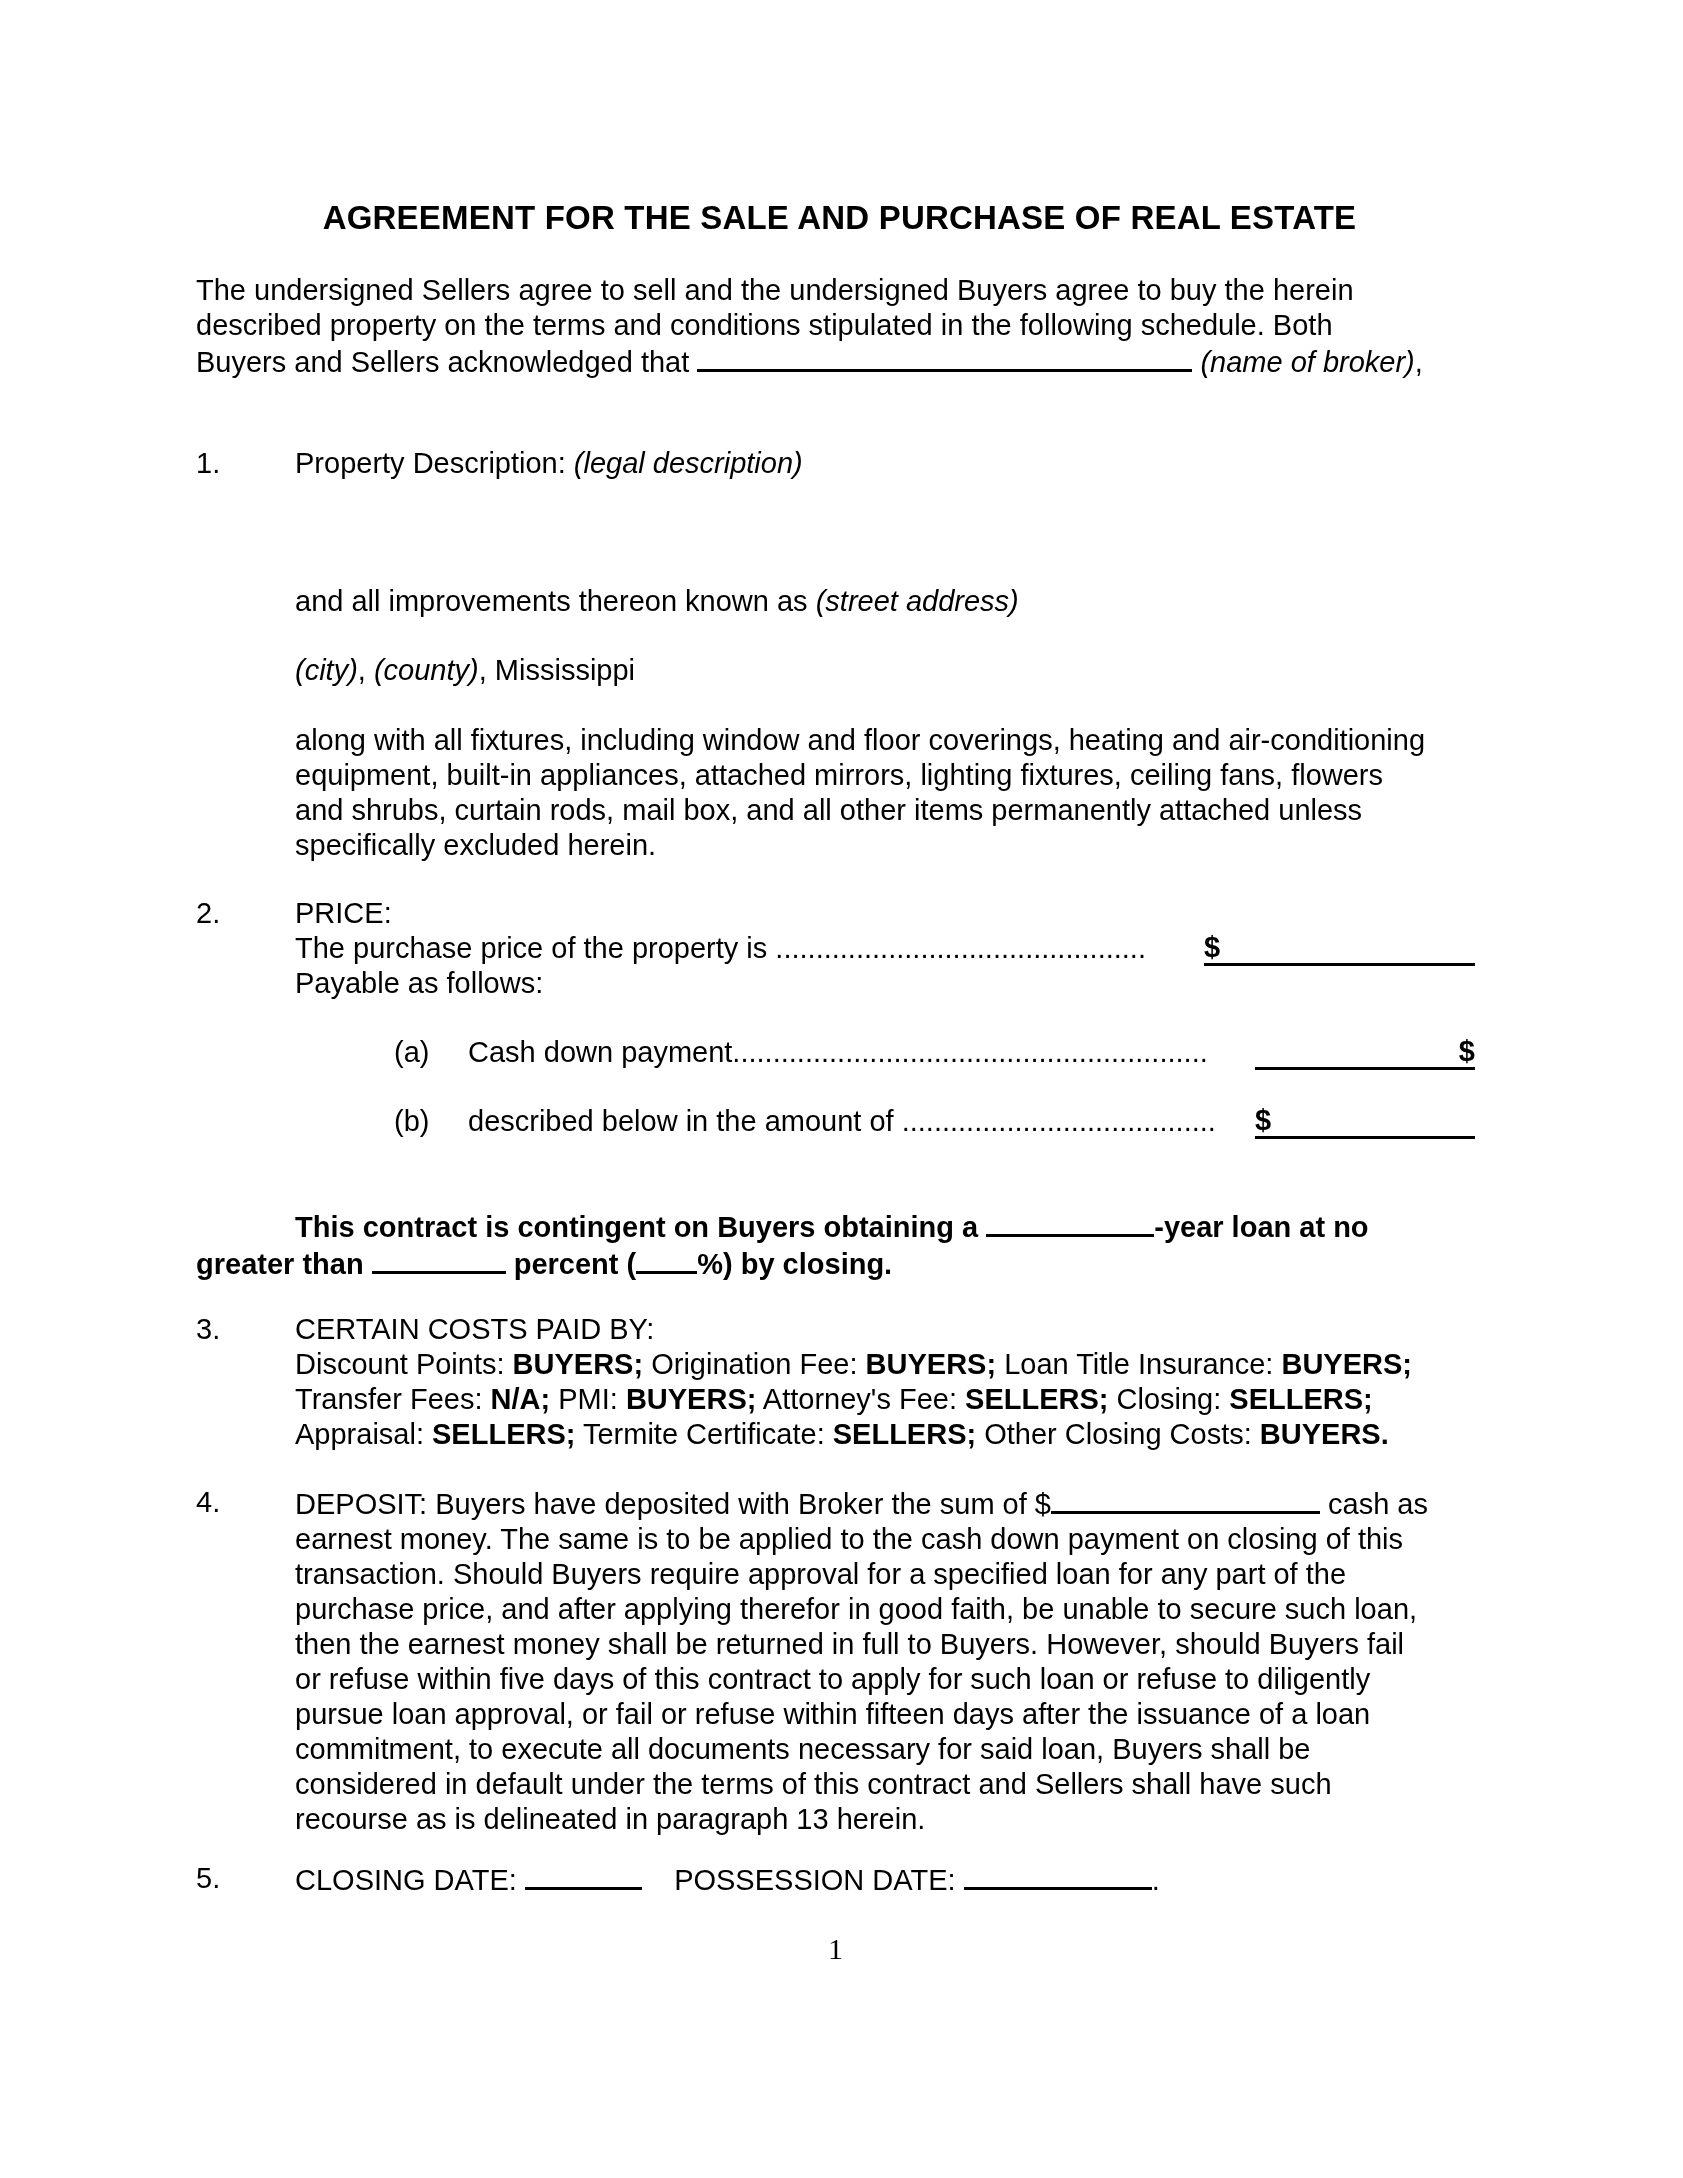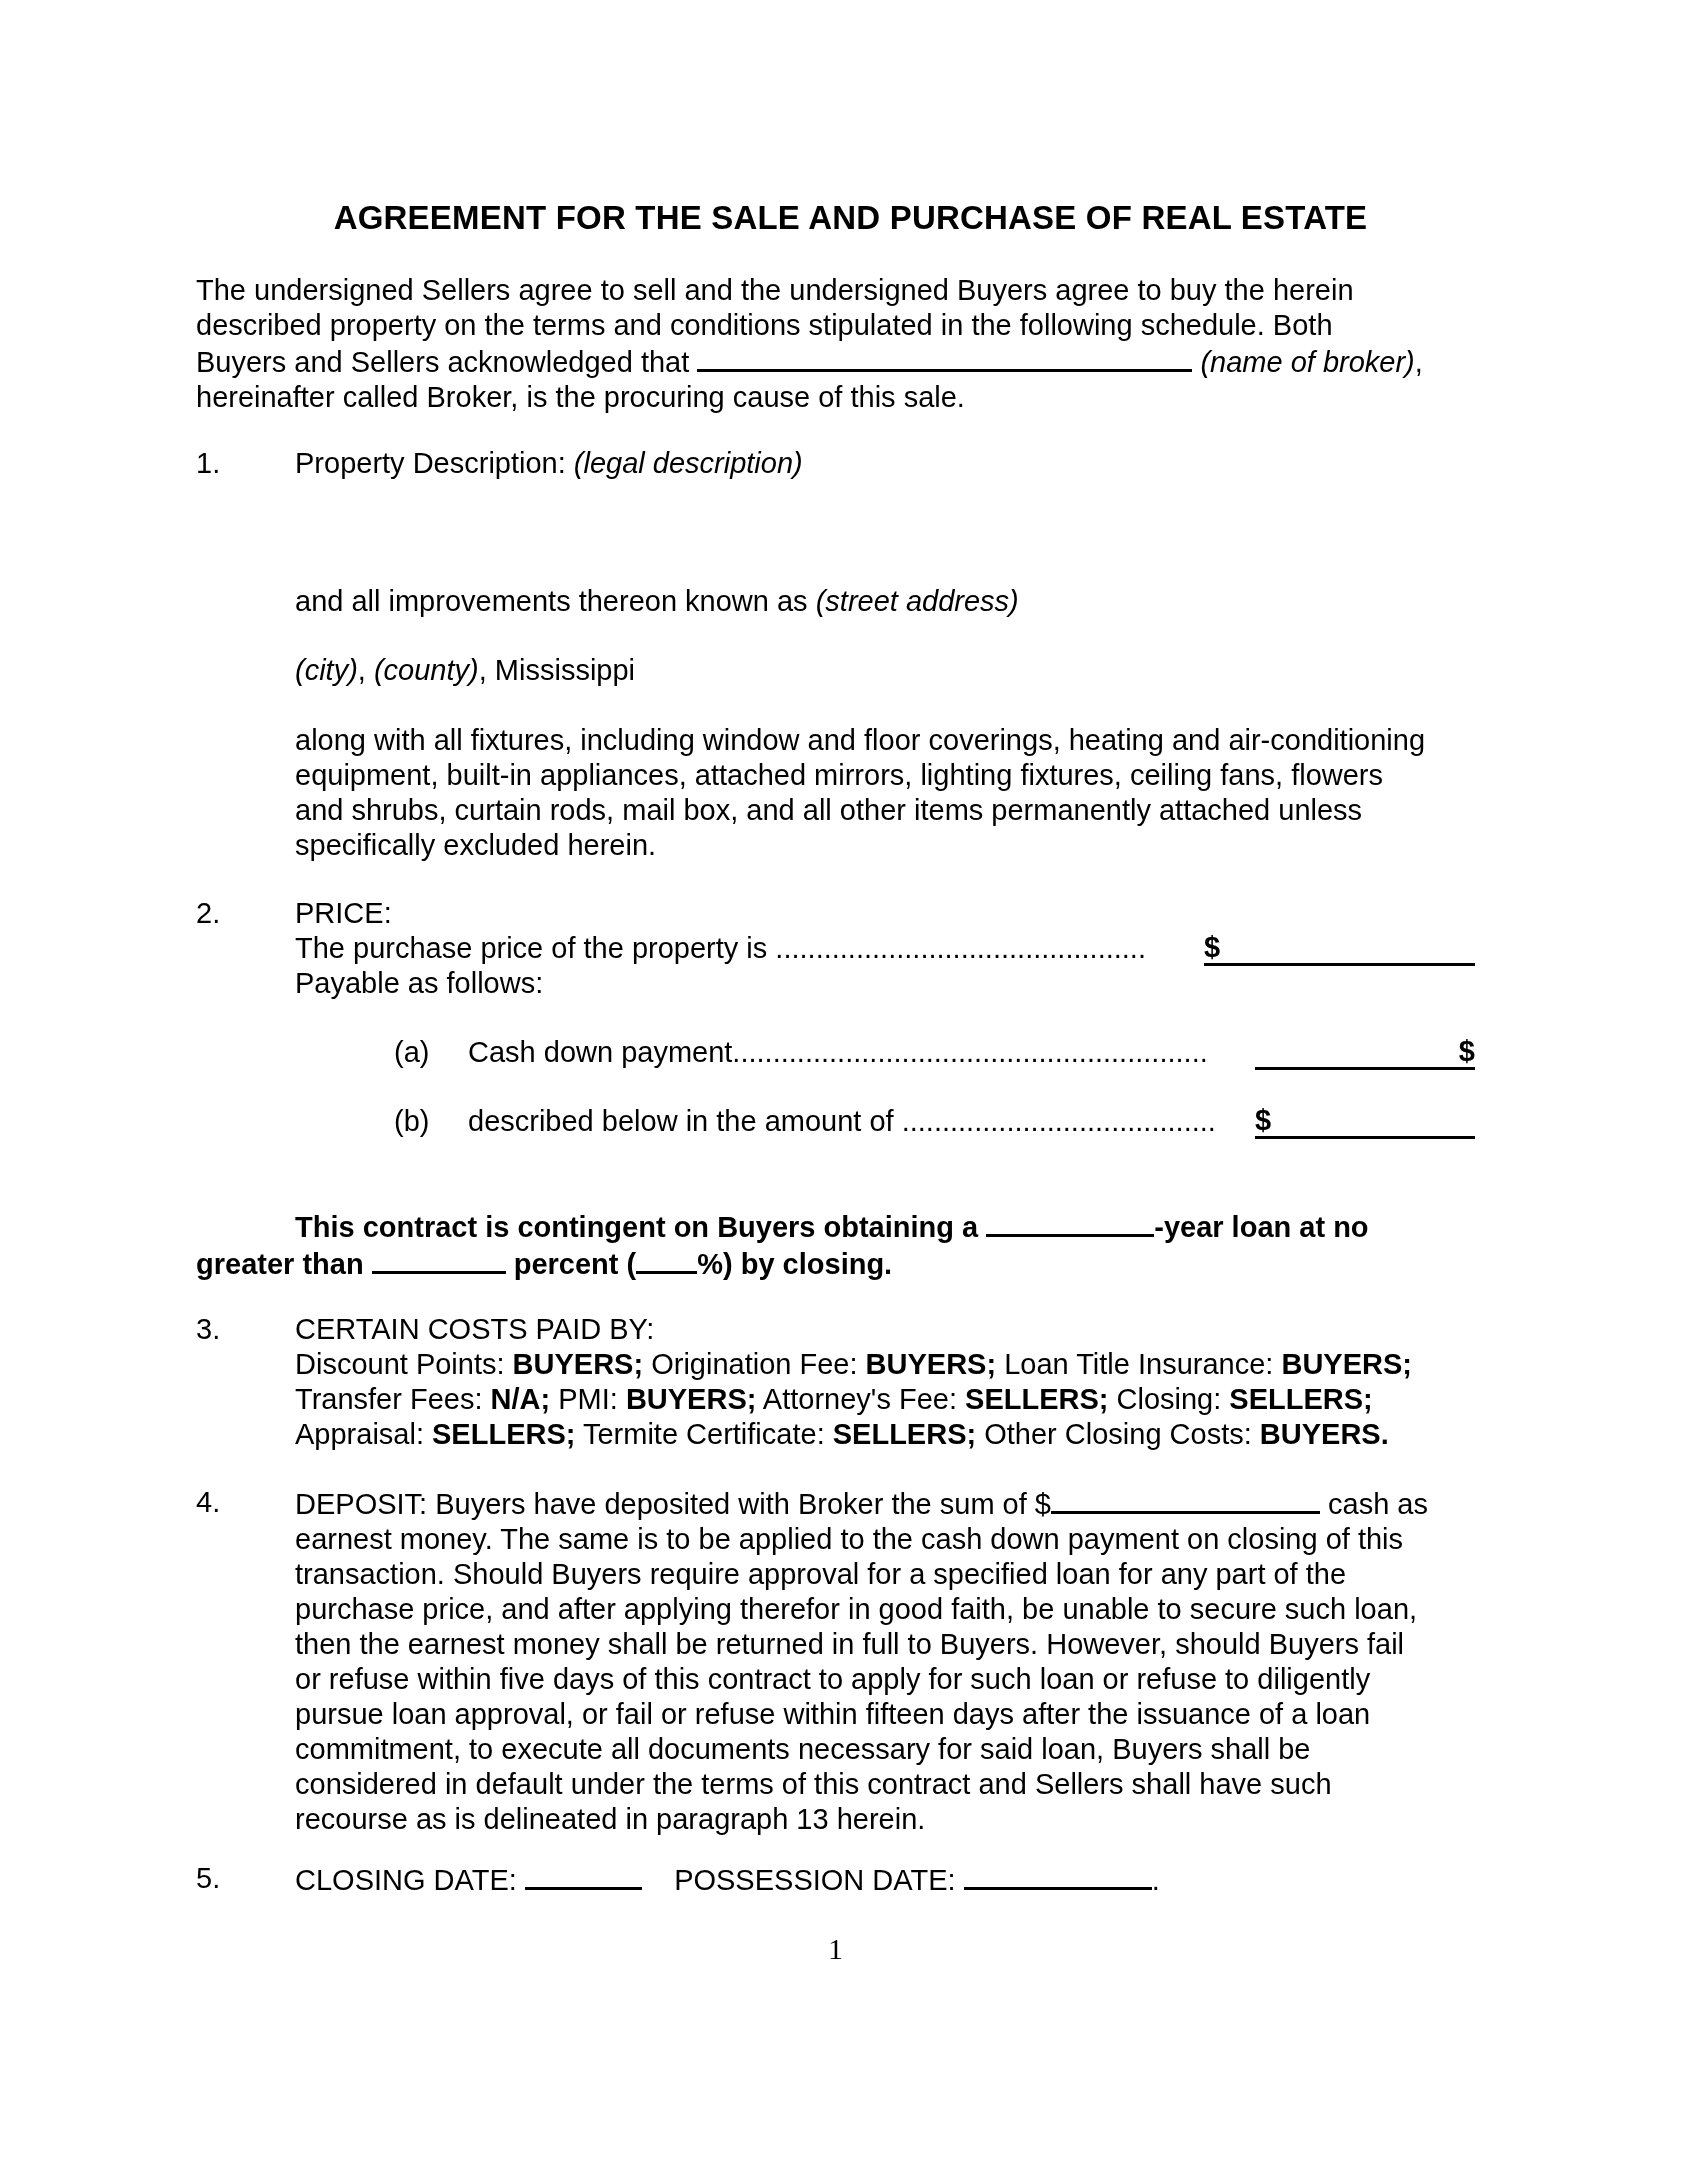--- a/index.html
+++ b/index.html
@@ -1,19 +1,19 @@
 <!DOCTYPE html>
 <html><head>
   <meta charset="utf-8">
   <style>
     html, body { margin: 0; padding: 0; background: #ffffff; }
     body { width: 1683px; height: 2178px; position: relative; overflow: hidden;
       font-family: "Liberation Sans", sans-serif; color: #000; font-size: 29px; line-height: 35px; }
     .page { position: absolute; left: 196px; top: 0; width: 1279px; }
-    .title { position: absolute; top: 198px; left: 15px; width: 1279px; text-align: center;
+    .title { position: absolute; top: 198px; left: 4px; width: 1279px; text-align: center;
       font-weight: bold; font-size: 33px; line-height: 40px; letter-spacing: 0.2px; }
     .block { position: absolute; left: 0; width: 1287px; }
     .num { position: absolute; left: 0; }
     .ind { position: absolute; left: 99px; width: 1188px; }
     .it { font-style: italic; }
     .b { font-weight: bold; }
     .blank { display: inline-block; border-bottom: 3px solid #000; height: 26px; vertical-align: baseline; }
     .money-row { position: relative; height: 35px; }
     .money-label { position: absolute; left: 0; white-space: nowrap; }
     .money-amt { position: absolute; right: 0; white-space: nowrap; border-bottom: 3px solid #000; line-height: 32px; font-weight: bold; }
@@ -27,21 +27,20 @@
 <div class="page">
 
   <div class="title">AGREEMENT FOR THE SALE AND PURCHASE OF REAL ESTATE</div>
 
   <div class="block" style="top:273px;">
     <div>The undersigned Sellers agree to sell and the undersigned Buyers agree to buy the herein</div>
     <div>described property on the terms and conditions stipulated in the following schedule.  Both</div>
     <div>
       <span>Buyers and Sellers acknowledged that </span><span class="blank" style="width:495px;"></span>&nbsp;<span class="it">(name of broker)</span><span>,</span>
     </div>
-    <div>hereinafter called Broker, is the procuring cause of this sale.</div>
   </div>
 
   <div class="block" style="top:446px;">
     <span class="num">1.</span>
     <div class="ind">
       <div>
         <span>Property Description:  </span><span class="it">(legal description)</span>
       </div>
     </div>
   </div>

